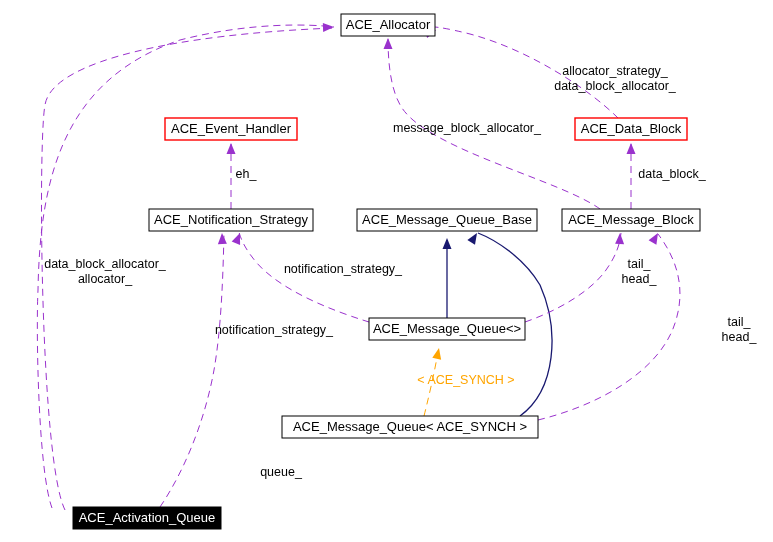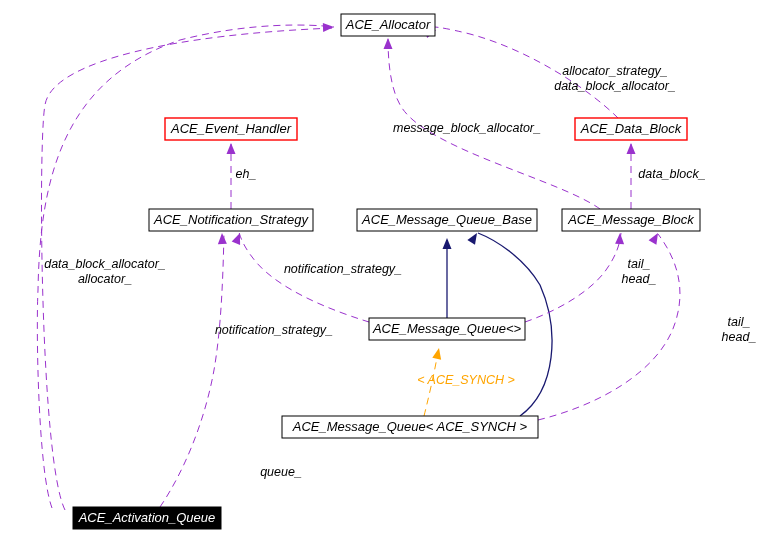--- a/index.html
+++ b/index.html
@@ -10,21 +10,20 @@
   body {
     width: 773px;
     height: 542px;
     font-family: "Liberation Sans", sans-serif;
     overflow: hidden;
   }
   #diagram-root {
     position: relative;
     width: 654px;
     height: 542px;
-    font-style: italic;
   }
   svg#uml-canvas {
     position: absolute;
     top: 0;
     left: 0;
     width: 773px;
     height: 542px;
   }
   .edge-line {
     fill: none;

